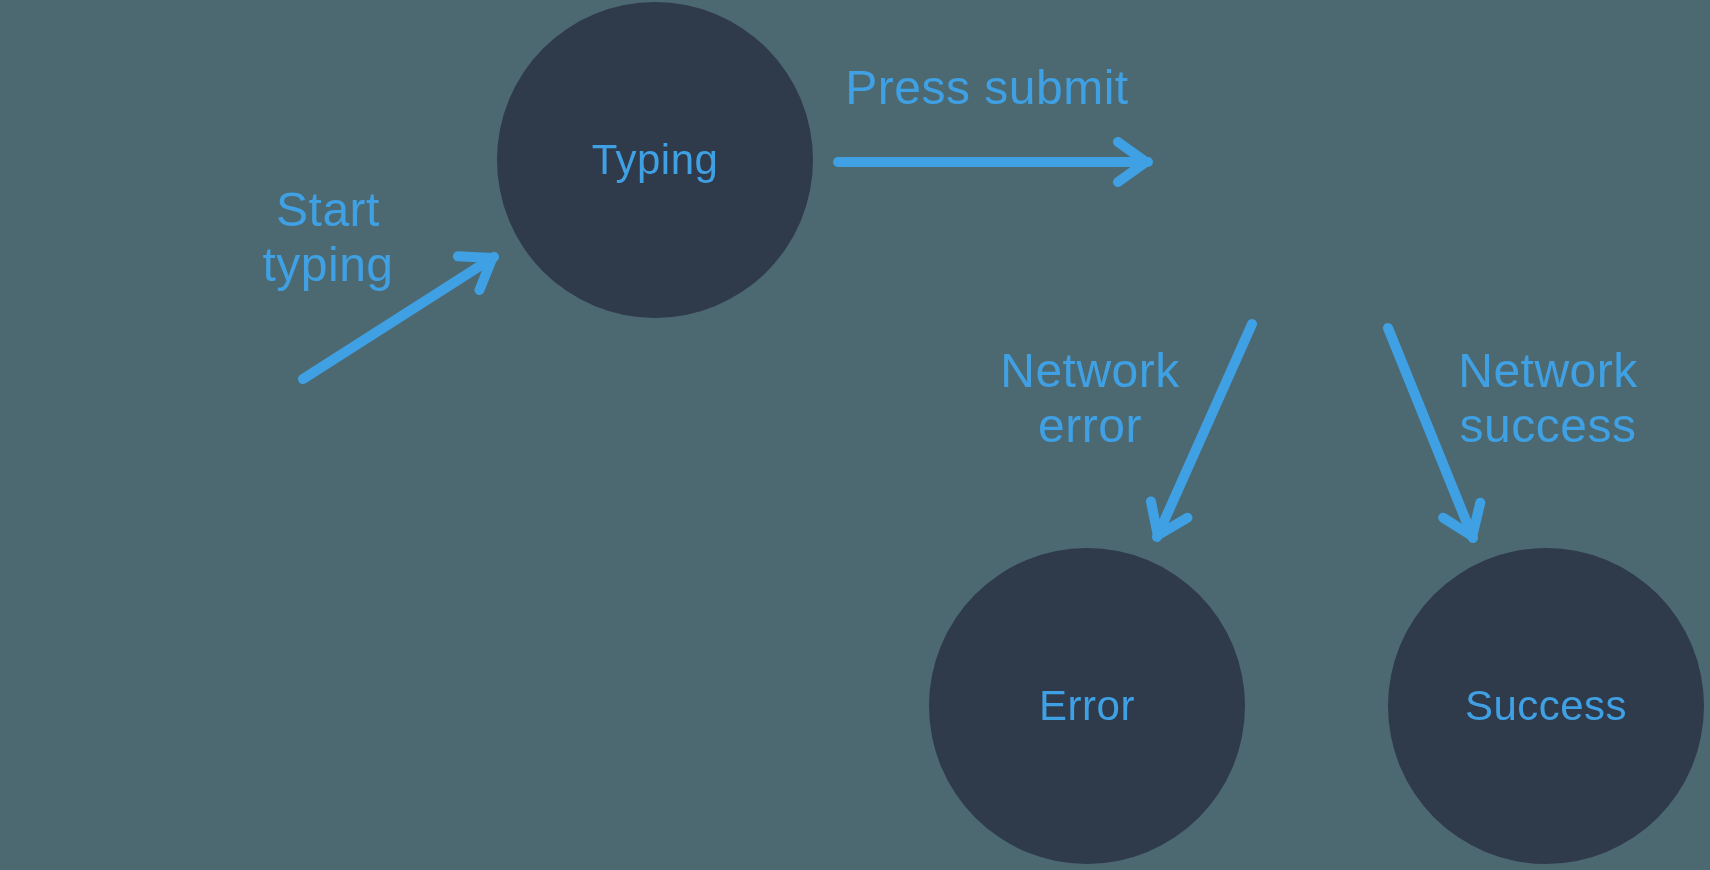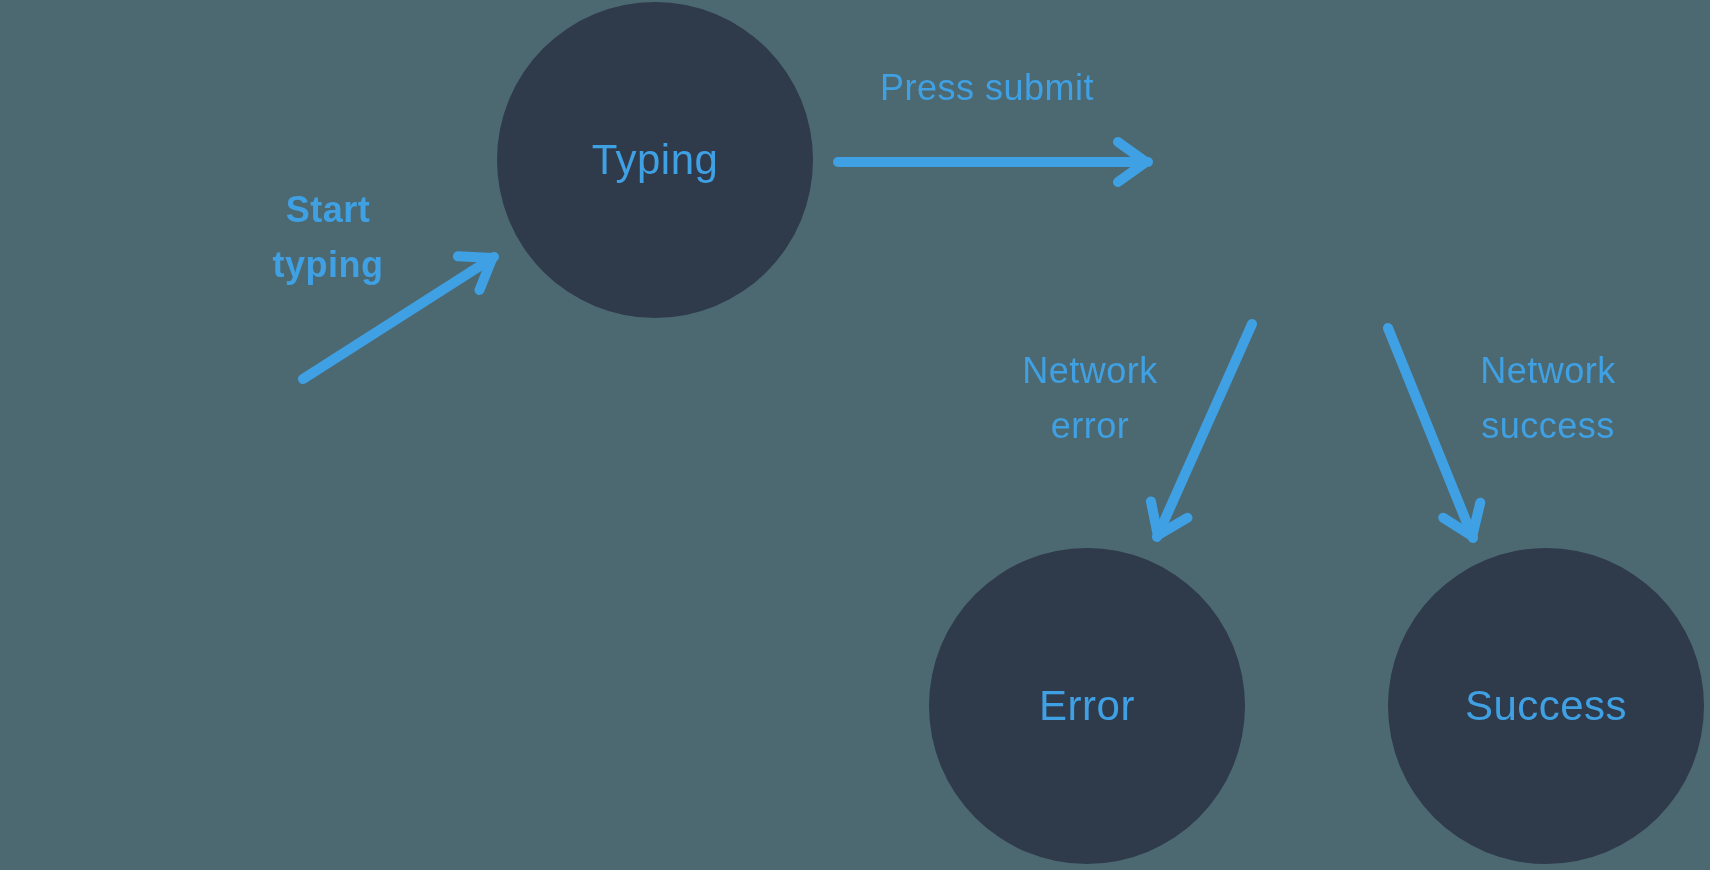--- a/index.html
+++ b/index.html
@@ -38,34 +38,34 @@
     font-size: 42px;
     font-weight: 500;
     letter-spacing: 0.5px;
     white-space: nowrap;
   }
   .tlabel {
     position: absolute;
     width: 320px;
     text-align: center;
     color: var(--accent, #3fa0e4);
-    font-size: 36px;
+    font-size: 48px;
     font-weight: 500;
     line-height: 55px;
     letter-spacing: 0.5px;
   }
   .tlabel span { display: block; white-space: nowrap; }
   
   .state-empty      { left: 8px;    top: 344px; }
   .state-typing     { left: 497px;  top: 2px;   }
   .state-submitting { left: 1168px; top: 4px;   }
   .state-error      { left: 929px;  top: 548px; }
   .state-success    { left: 1388px; top: 548px; }
   
-  .tlabel-start-typing    { left: 168px;  top: 182px; font-weight: bold; }
+  .tlabel-start-typing    { left: 168px;  top: 182px; }
   .tlabel-press-submit    { left: 827px;  top: 60px;  }
   .tlabel-network-error   { left: 930px;  top: 343px; }
   .tlabel-network-success { left: 1388px; top: 343px; }
 </style>
 </head>
 <body>
 
 <div class="canvas">
 
   <svg class="arrows" viewBox="0 0 1710 870">

